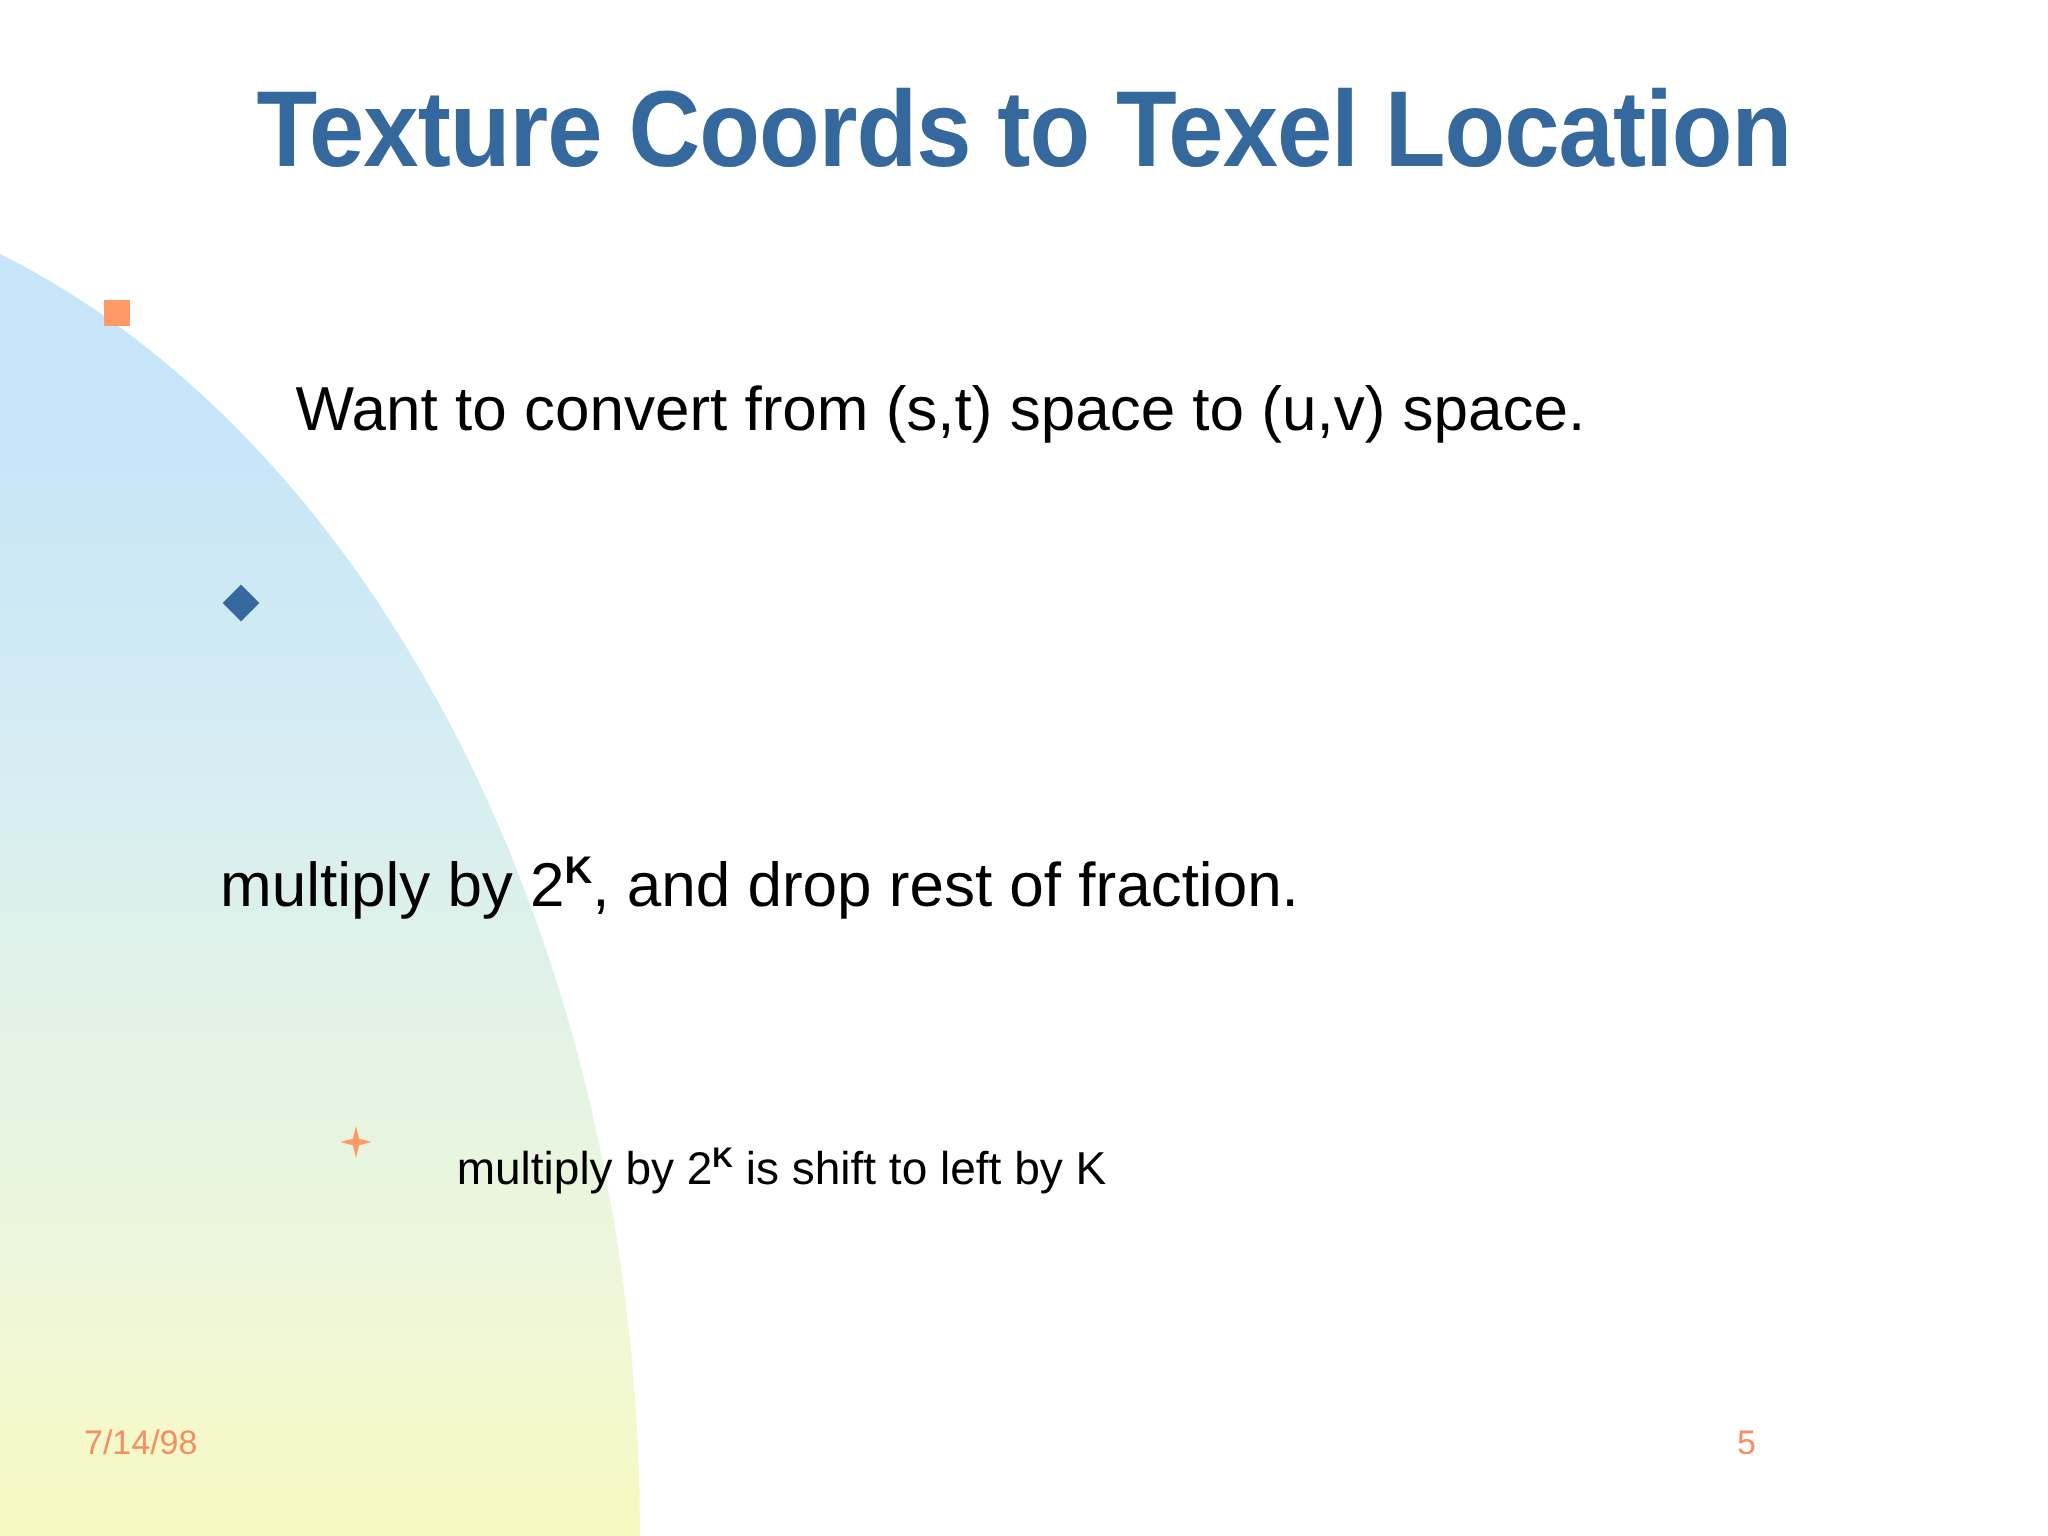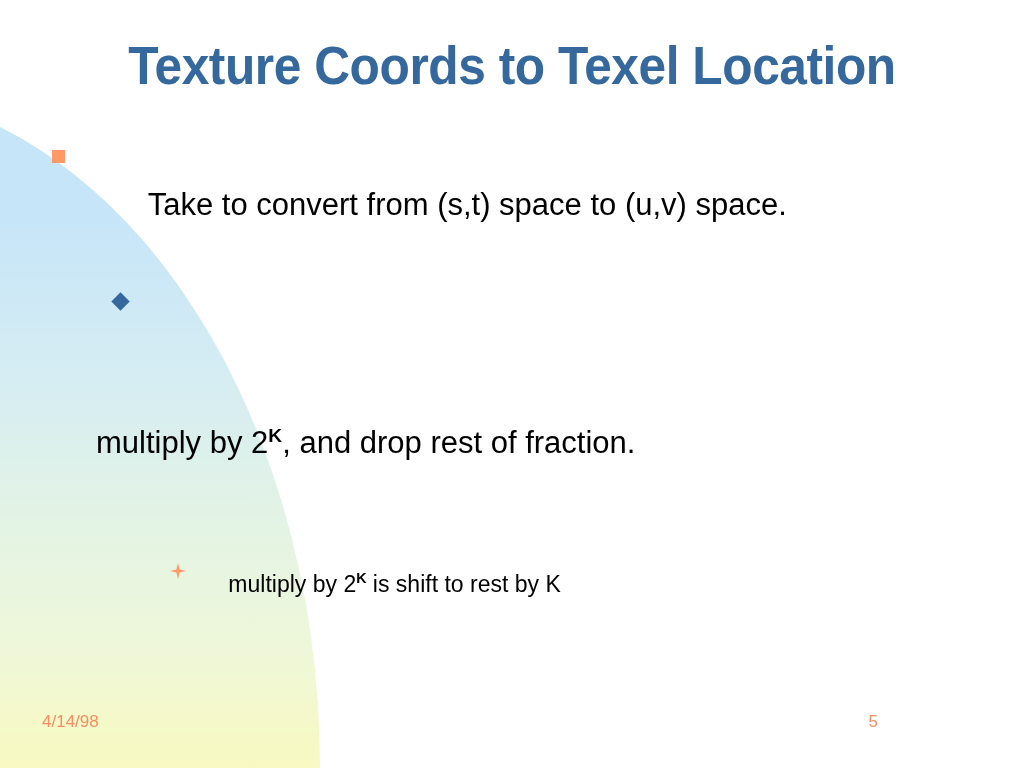--- a/index.html
+++ b/index.html
@@ -95,20 +95,21 @@
     width: 13px;
     height: 13px;
     background: #ff9966;
   }
 
   
   .lvl1cont {
     font-size: 31px;
     line-height: 50px;
     padding-left: 96px;
+    margin-left: 14px;
   }
 
   
   .lvl2 {
     font-size: 26px;
     line-height: 46px;
     padding-left: 140px;
   }
   .lvl2 .bullet-mark {
     left: 114px;
@@ -173,36 +174,36 @@
 
 <div id="slide">
 
   <div id="bg-shape"></div>
 
   <div id="title">Texture Coords to Texel Location</div>
 
   <div id="body">
 
     <div class="line lvl1">
-      <span class="bullet-mark"></span><span>Take to convert from (s,t) space to (u,v) space.</span>
+      <span class="bullet-mark"></span><span>Want to convert from (s,t) space to (u,v) space.</span>
     </div>
 
     <div class="line lvl2">
       <span class="bullet-mark"></span>
     </div>
 
     <div class="line lvl1cont"><span>multiply by 2</span><sup>K</sup><span>, and drop rest of fraction.</span>
     </div>
 
     <div class="line lvl3">
       <span class="bullet-mark">
         <svg class="star" viewBox="0 0 16 16" aria-hidden="true">
           <path d="M8 0 L9.6 6.4 L16 8 L9.6 9.6 L8 16 L6.4 9.6 L0 8 L6.4 6.4 Z" fill="#ff9966"></path>
         </svg>
-      </span><span>multiply by 2</span><sup>K</sup><span> is shift to rest by K</span>
+      </span><span>multiply by 2</span><sup>K</sup><span> is shift to left by K</span>
     </div>
 
   </div>
 
-  <div id="footer-date">4/14/98</div>
+  <div id="footer-date">7/14/98</div>
   <div id="footer-page">5</div>
 
 </div>
 
 </body></html>

